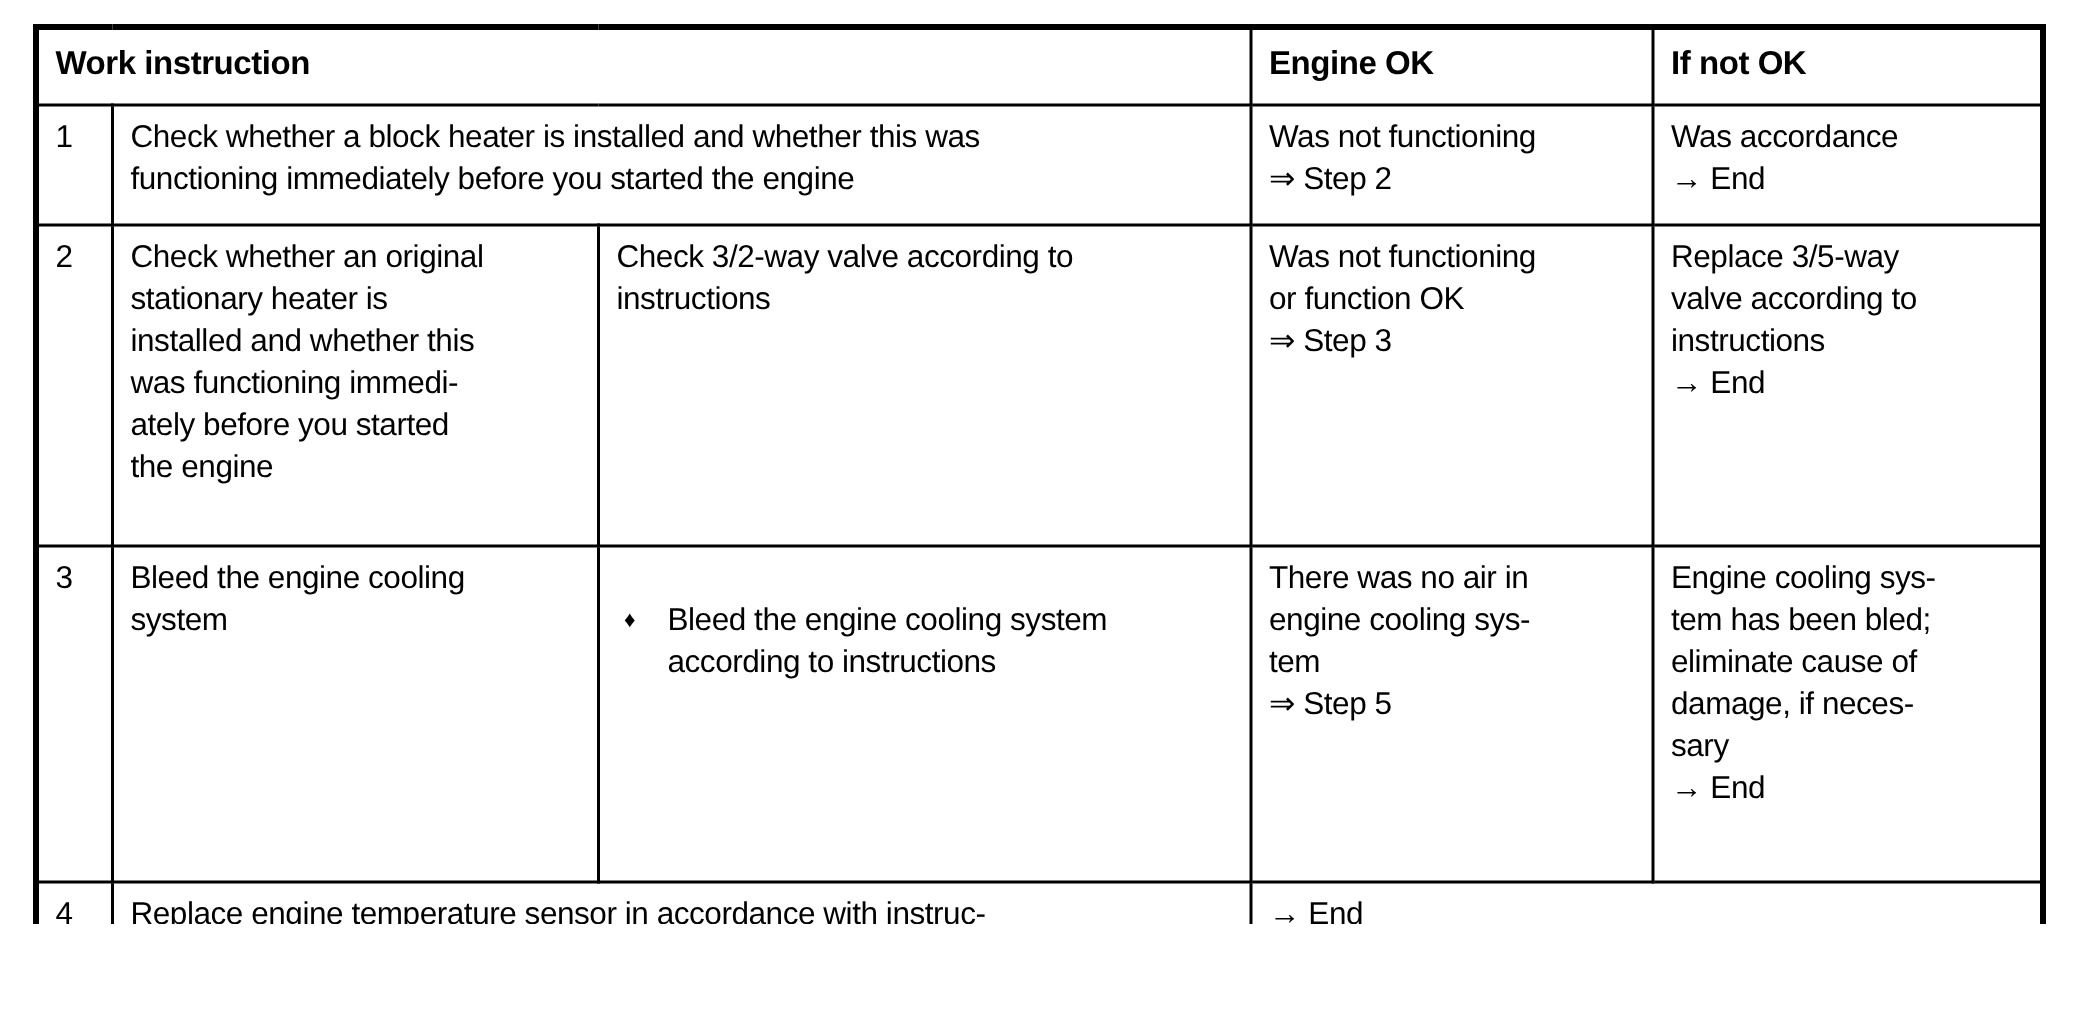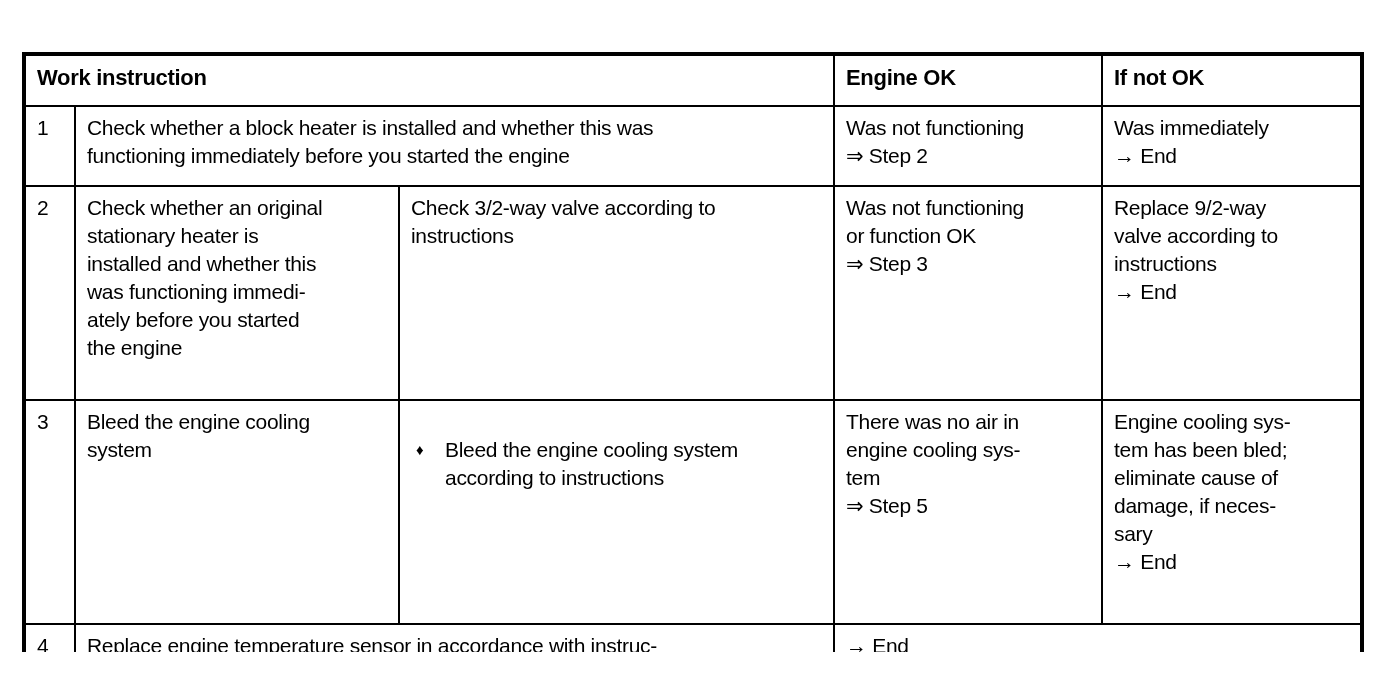--- a/index.html
+++ b/index.html
@@ -8,21 +8,20 @@
     background: #ffffff;
     font-family: "Liberation Sans", "DejaVu Sans", sans-serif;
     color: #000000;
   }
   .page {
     position: relative;
     width: 1392px;
     height: 616px;
     background: #ffffff;
     overflow: hidden;
-    margin-top: 36px;
   }
   table.work-table {
     position: absolute;
     left: 22px;
     top: 16px;
     width: 1338px;
     border-collapse: collapse;
     table-layout: fixed;
     border: 4px solid #000000;
   }
@@ -81,38 +80,38 @@
       <th>Engine OK</th>
       <th>If not OK</th>
     </tr>
 
     <tr style="height:80px">
       <td class="num-cell">1</td>
       <td colspan="2">Check whether a block heater is installed and whether this was
 functioning immediately before you started the engine</td>
       <td>Was not functioning
 ⇒ Step 2</td>
-      <td>Was immediately
+      <td>Was accordance
 → End</td>
     </tr>
 
     <tr style="height:214px">
       <td class="num-cell">2</td>
       <td>Check whether an original
 stationary heater is
 installed and whether this
 was functioning immedi-
 ately before you started
 the engine</td>
       <td>Check 3/2-way valve according to
 instructions</td>
       <td>Was not functioning
 or function OK
 ⇒ Step 3</td>
-      <td>Replace 9/2-way
+      <td>Replace 3/5-way
 valve according to
 instructions
 → End</td>
     </tr>
 
     <tr style="height:224px">
       <td class="num-cell">3</td>
       <td>Bleed the engine cooling
 system</td>
       <td>

